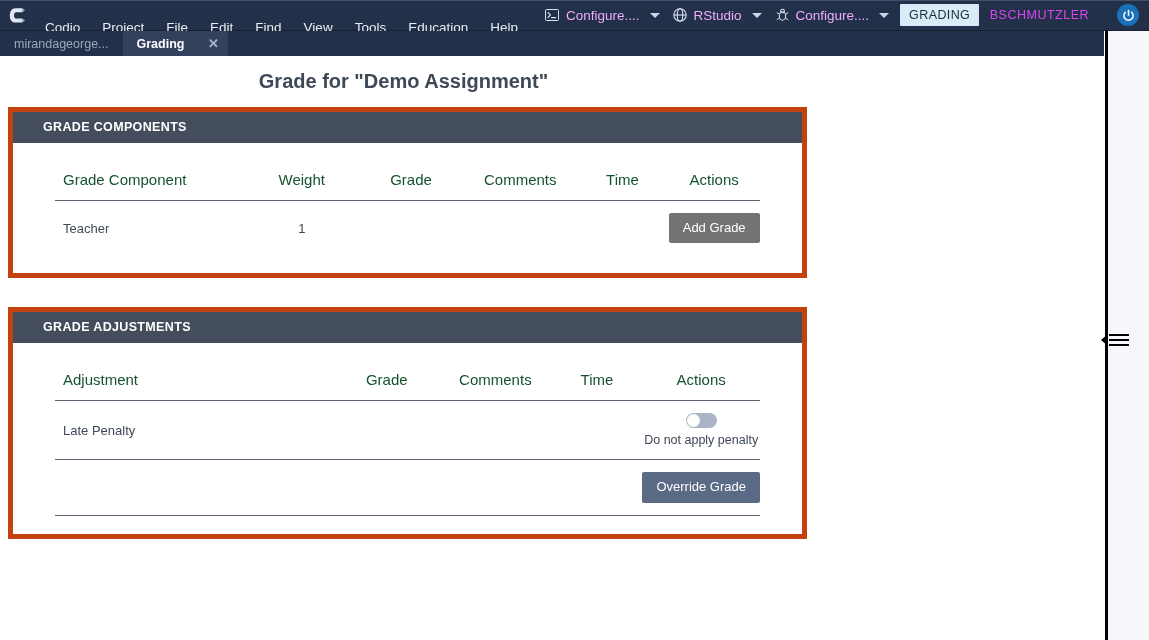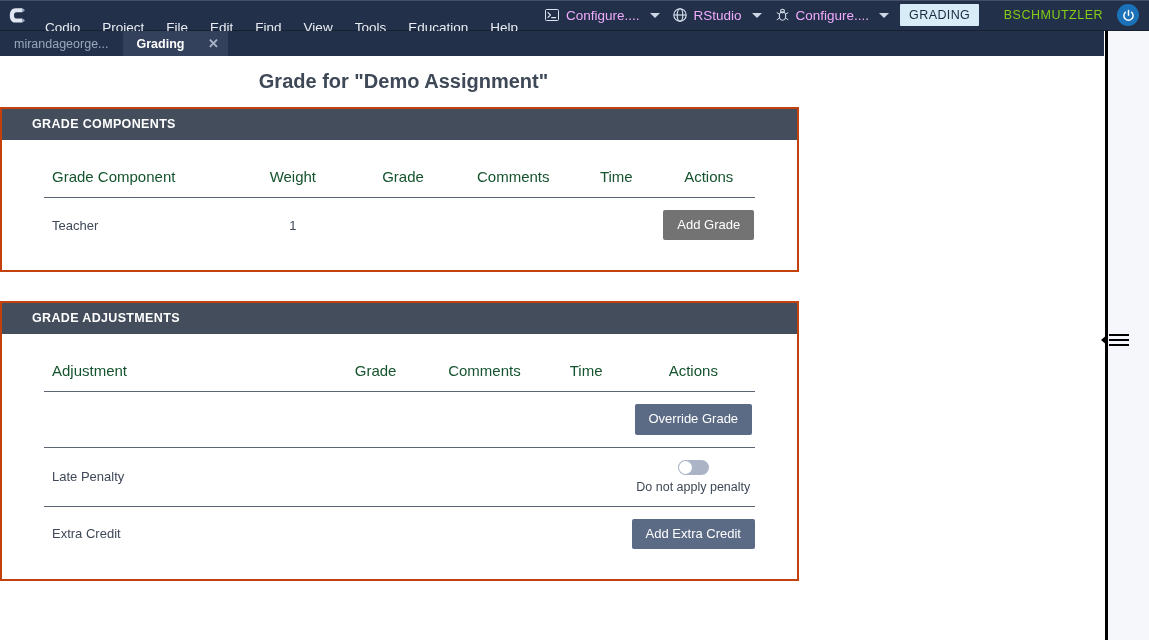--- a/index.html
+++ b/index.html
@@ -67,22 +67,22 @@
     color: #1a2a3f;
     font-size: 12.5px;
     letter-spacing: .4px;
     padding: 4px 9px;
     margin-left: 6px;
     border-radius: 1px;
     flex: 0 0 auto;
   }
   .spacer { flex: 1 1 auto; }
   .username {
-    color: #84cc16; font-size: 12.5px; letter-spacing: .5px;
-    padding-right: 14px; flex: 0 0 auto; white-space: nowrap;
+    color: #d946ef; font-size: 12.5px; letter-spacing: .5px;
+    padding-right: 28px; flex: 0 0 auto; white-space: nowrap;
   }
   .power-btn {
     width: 22px; height: 22px; border-radius: 50%;
     background: #1b72b8;
     display: flex; align-items: center; justify-content: center;
     margin-right: 10px; flex: 0 0 auto;
   }
 
   
   .tabbar {
@@ -121,22 +121,23 @@
     padding-top: 14px;
     text-align: center;
     font-size: 20px;
     font-weight: bold;
     color: #3e4857;
     width: 807px;
   }
 
   .panel {
     width: 799px;
+    margin-left: 8px;
     background: #ffffff;
-    border: 2px solid #c2410c;
+    border: 5px solid #c2410c;
   }
   .panel-header {
     background: #434d5c;
     color: #ffffff;
     font-size: 12.5px;
     font-weight: bold;
     letter-spacing: .35px;
     height: 31px;
     line-height: 31px;
     padding-left: 30px;
@@ -379,49 +380,40 @@
             <tr>
               <th class="lead" style="width:40%;">Adjustment</th>
               <th style="width:15%;">Grade</th>
               <th style="width:16%;">Comments</th>
               <th style="width:13%;">Time</th>
               <th style="width:16%;">Actions</th>
             </tr>
           </thead>
           <tbody>
             <tr>
-              <td class="lead"></td>
-              <td></td>
-              <td></td>
-              <td></td>
-              <td>
-                <button class="btn btn-slate">Override Grade</button>
-              </td>
-            </tr>
-            <tr>
               <td class="lead">Late Penalty</td>
               <td></td>
               <td></td>
               <td></td>
               <td class="toggle-cell">
                 <div class="toggle-wrap">
                   <div class="toggle">
                     <span class="knob"></span>
                   </div>
                   <div class="toggle-label">Do not apply penalty</div>
                 </div>
               </td>
             </tr>
-            <tr class="last">
-              <td class="lead">Extra Credit</td>
+            <tr>
+              <td class="lead"></td>
               <td></td>
               <td></td>
               <td></td>
               <td>
-                <button class="btn btn-slate">Add Extra Credit</button>
+                <button class="btn btn-slate">Override Grade</button>
               </td>
             </tr>
           </tbody>
         </table>
       </div>
     </div>
 
   </div>
 
   <div class="right-divider">

